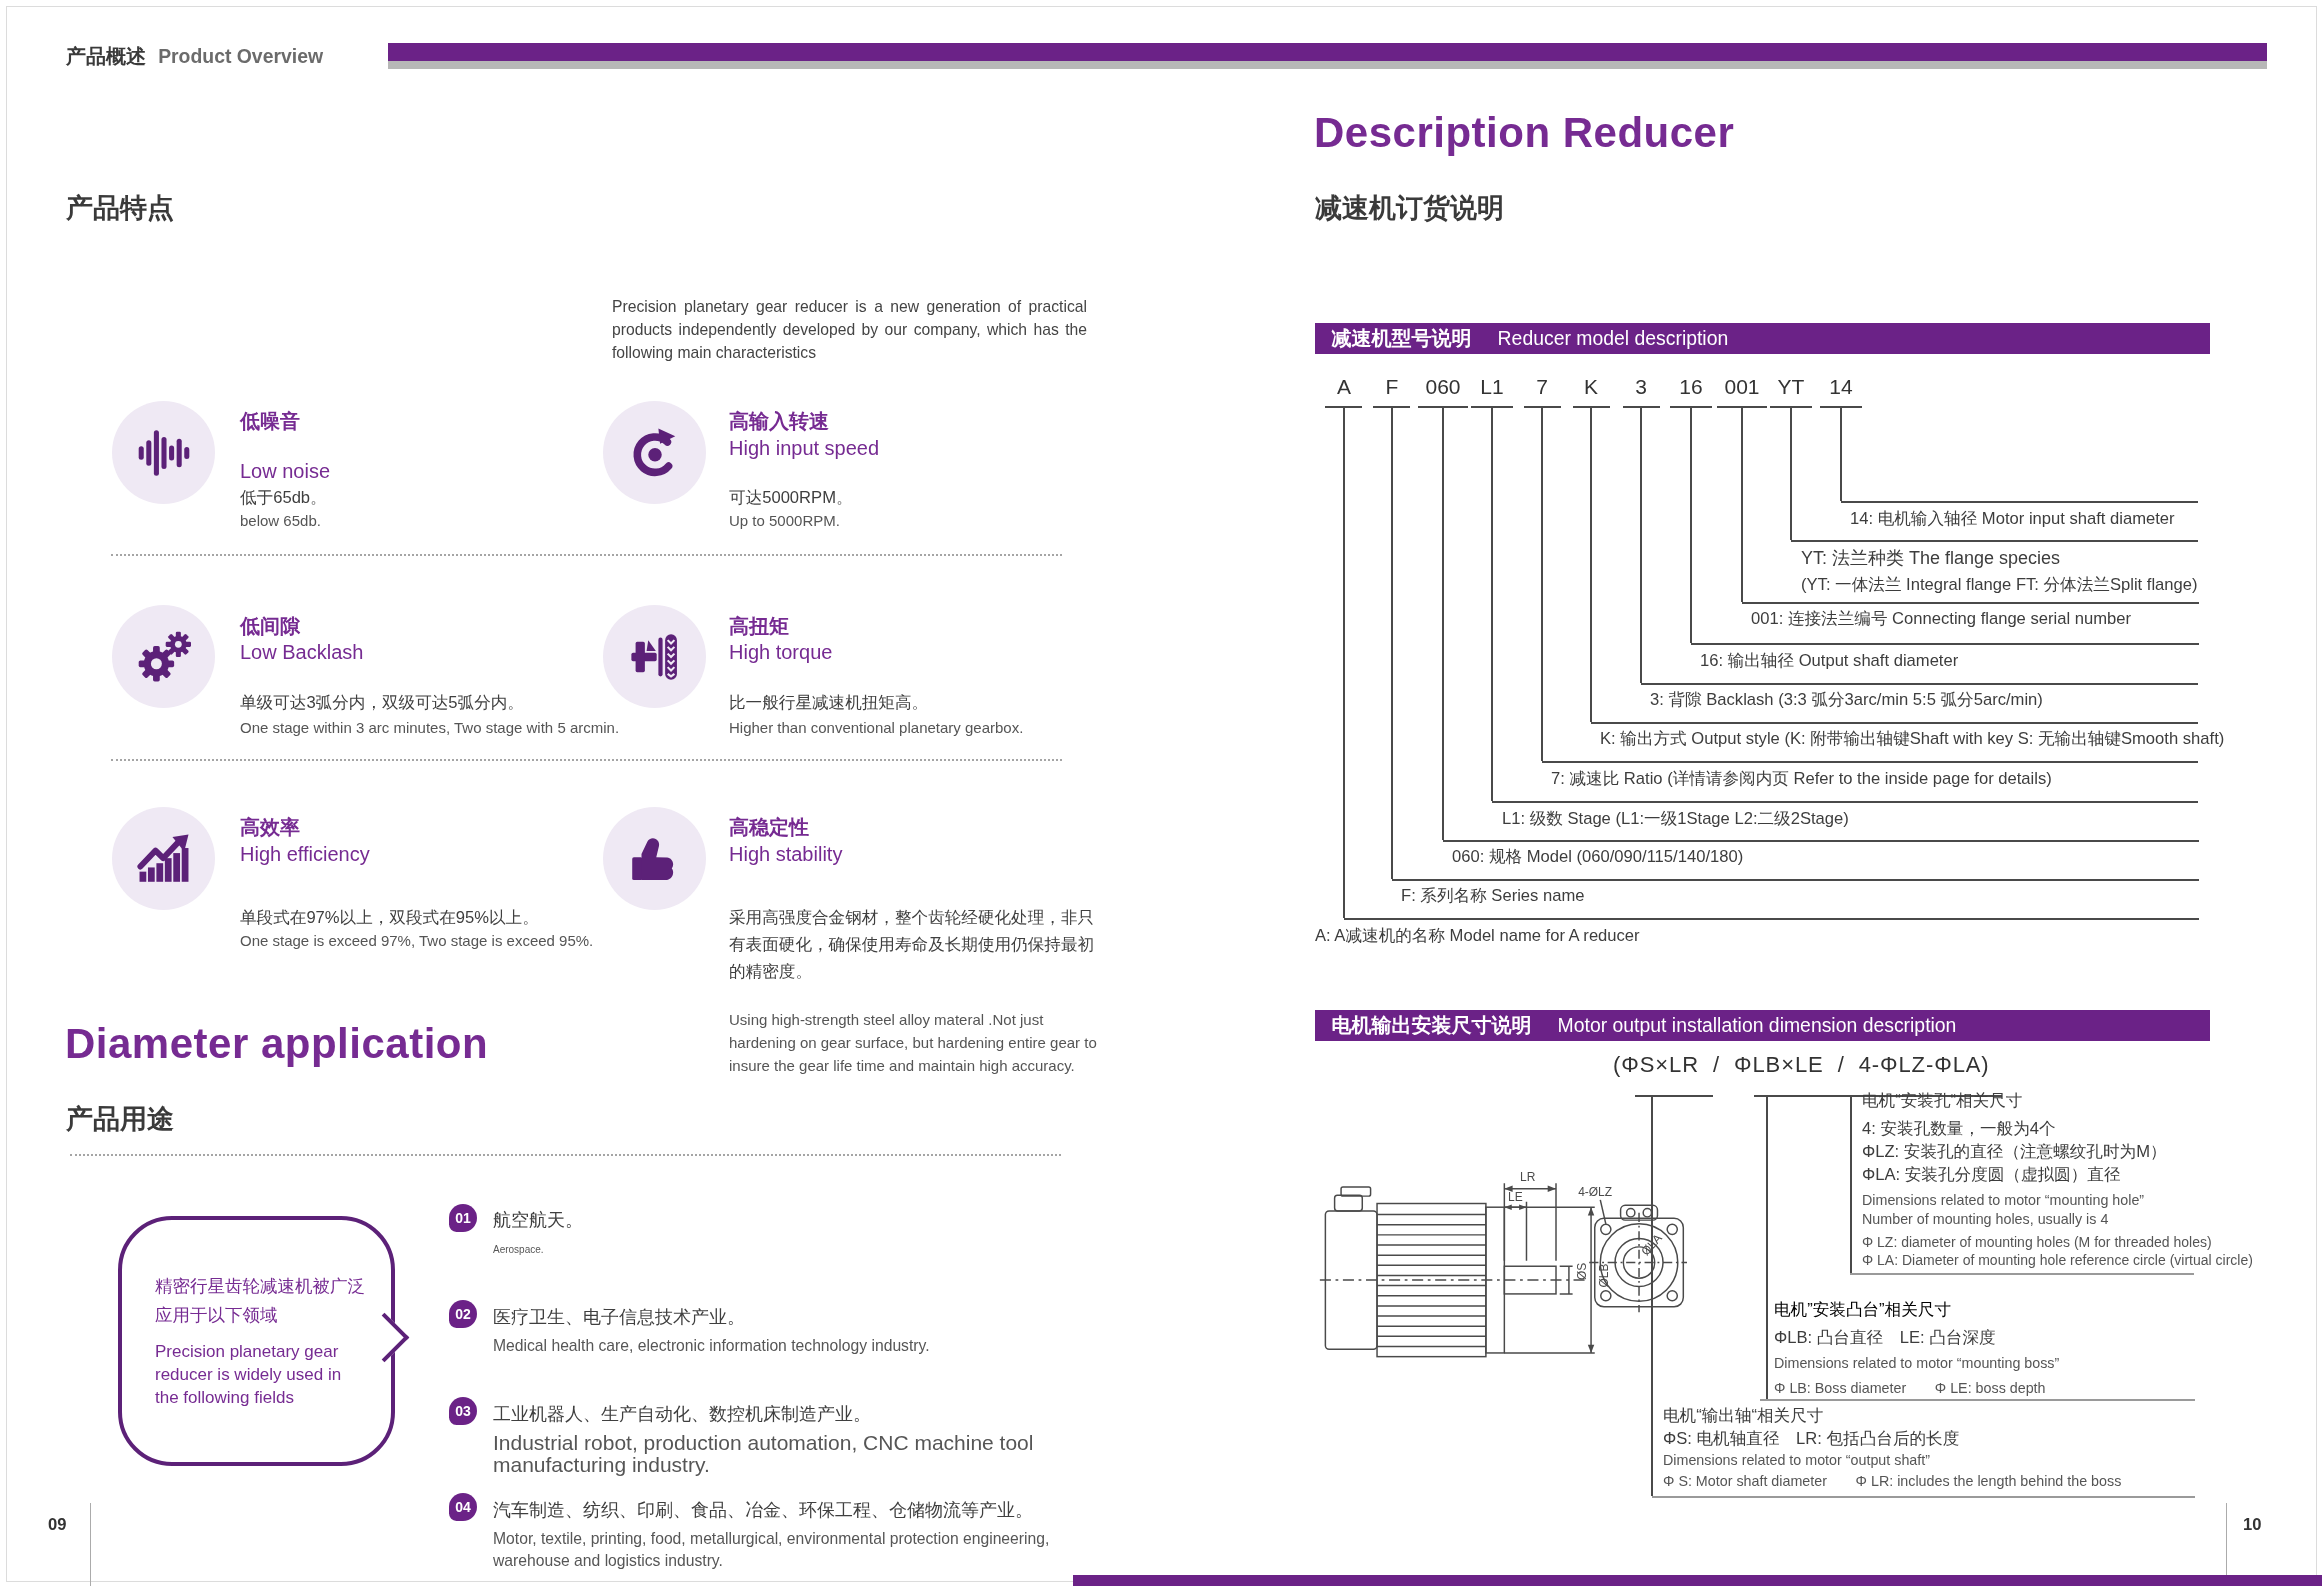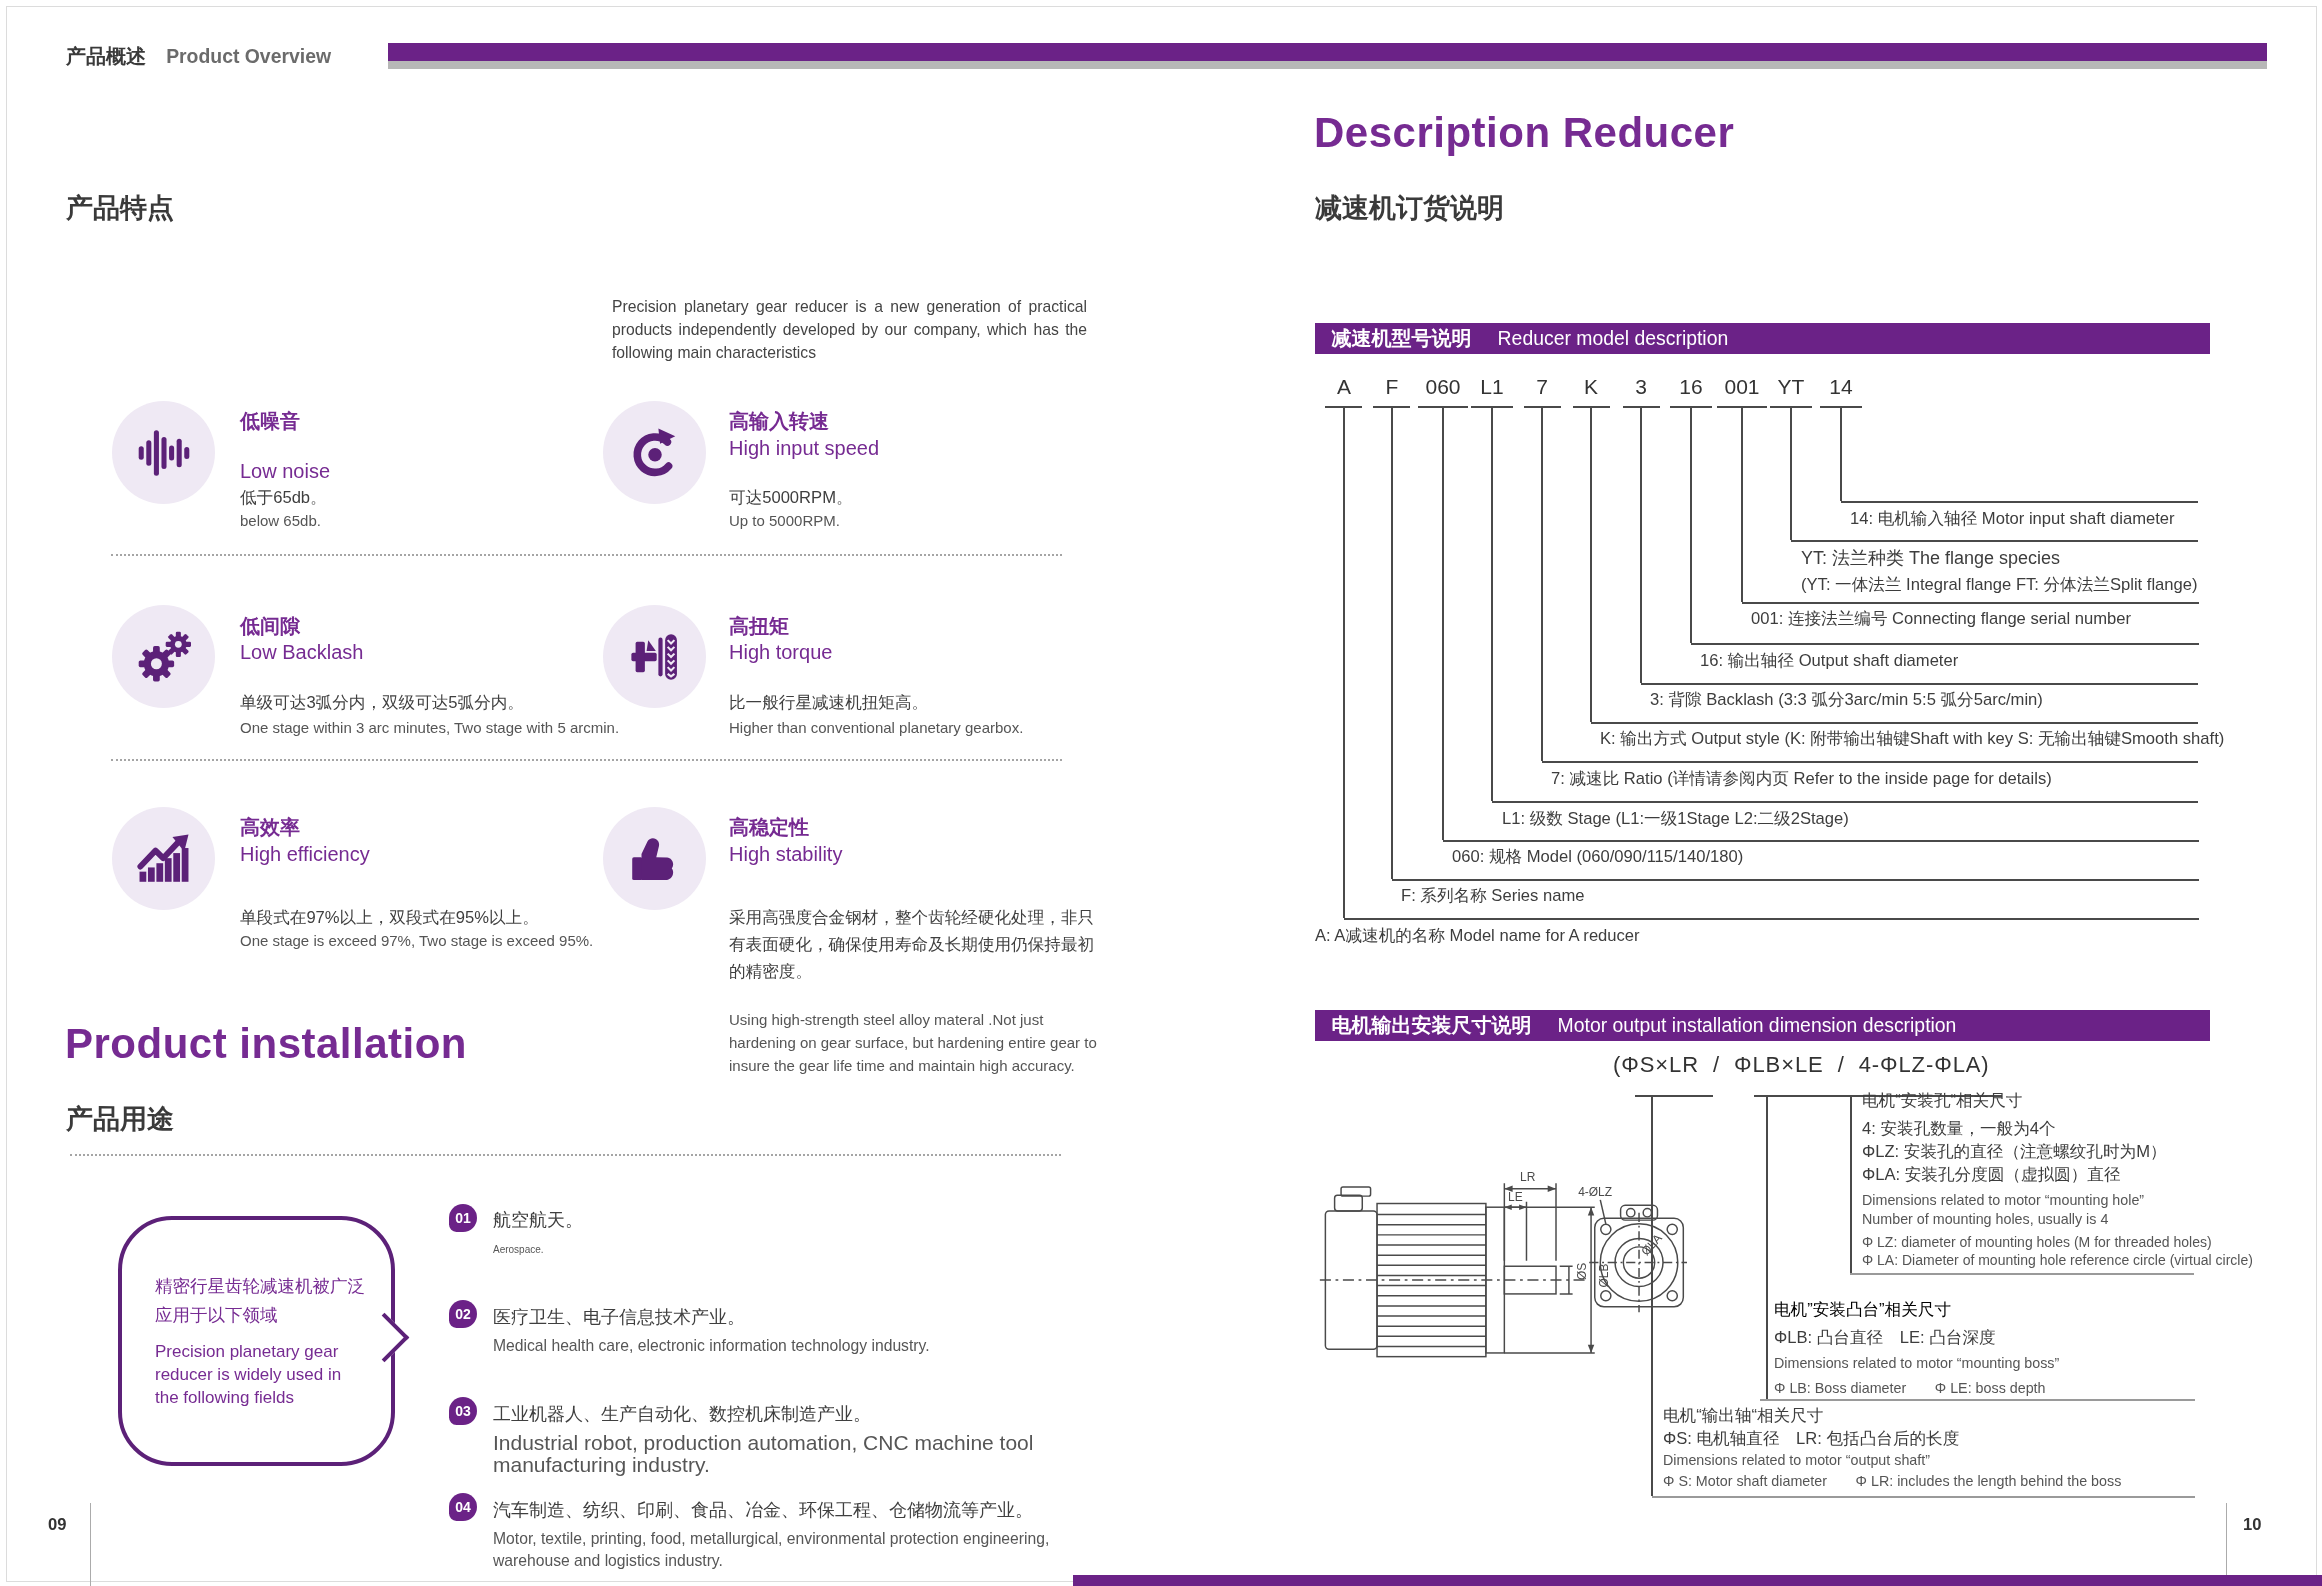--- a/index.html
+++ b/index.html
@@ -18,32 +18,32 @@
   .vrule{width:0.9px;background:#ababab}
 </style>
 </head>
 <body>
 
 <div id="canvas" style="--purple: #762B92; --bar: #6B2287; --iconfg: #5C2178; --iconbg: #EFE9F4;">
   <div class="frame"></div>
 
   <div class="abs nw" style="left:66px;top:43px">
     <span style="font-size:20px;font-weight:bold;color:#3a3a3a">产品概述</span>
-    <span style="font-size:19.4px;font-weight:bold;color:#6b6b6b;margin-left:16px">Product Overview</span>
+    <span style="font-size:19.4px;font-weight:bold;color:#6b6b6b;margin-left:8px">Product Overview</span>
   </div>
   <div class="abs" style="left:388px;top:43px;width:1879px;height:17.5px;background:var(--bar)"></div>
   <div class="abs" style="left:388px;top:61px;width:1879px;height:8.3px;background:#b7b7b7"></div>
 
   <div class="abs sub-title nw" style="left:66px;top:190px">产品特点</div>
   <div class="abs" style="left:612px;top:295px;width:475px;font-size:15.7px;line-height:23px;color:#444;text-align:justify">Precision planetary gear reducer is a new generation of practical products independently developed by our company, which has the following main characteristics</div>
 
   <div class="abs dotted" style="left:111px;top:554px;width:951px"></div>
   <div class="abs dotted" style="left:111px;top:759px;width:951px"></div>
 
-  <div class="abs big-title nw" style="left:65px;top:1020px">Product installation</div>
+  <div class="abs big-title nw" style="left:65px;top:1020px">Diameter application</div>
   <div class="abs sub-title nw" style="left:66px;top:1101px">产品用途</div>
   <div class="abs dotted" style="left:70px;top:1154px;width:991px"></div>
 
   <div class="abs" style="left:118px;top:1216px;width:269px;height:242px;border:4.6px solid var(--iconfg);border-radius:54px;background:#fff"></div>
   <div class="abs" style="left:367px;top:1320px;width:31px;height:31px;background:#fff;border-top:4.6px solid var(--iconfg);border-right:4.6px solid var(--iconfg);transform:rotate(45deg)"></div>
   <div class="abs" style="left:155px;top:1272px;width:220px;font-size:17.5px;line-height:29px;color:var(--purple)">精密行星齿轮减速机被广泛应用于以下领域</div>
   <div class="abs" style="left:155px;top:1340px;width:210px;font-size:17px;line-height:23px;color:var(--purple)">Precision planetary gear reducer is widely used in the following fields</div>
 
   <div class="abs big-title nw" style="left:1314px;top:109px">Description Reducer</div>
   <div class="abs sub-title nw" style="left:1315px;top:190px">减速机订货说明</div>

